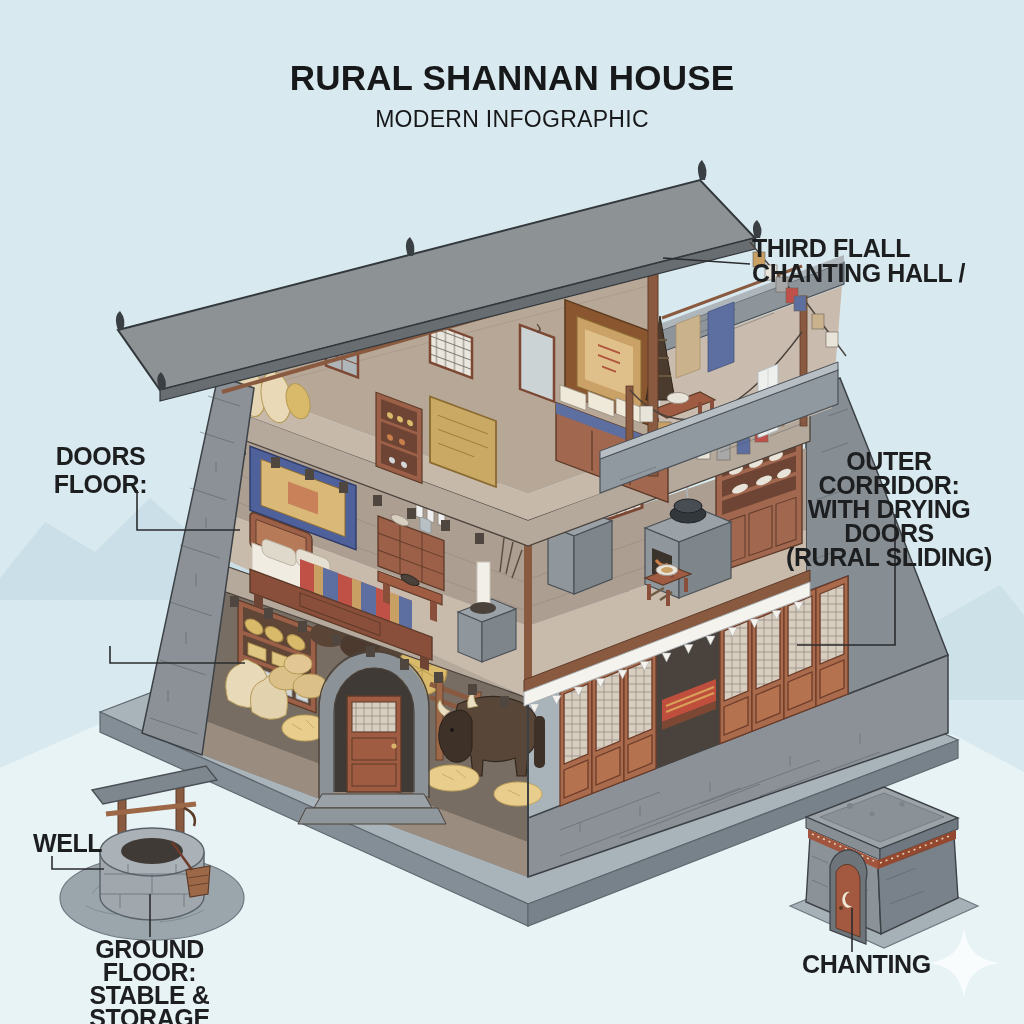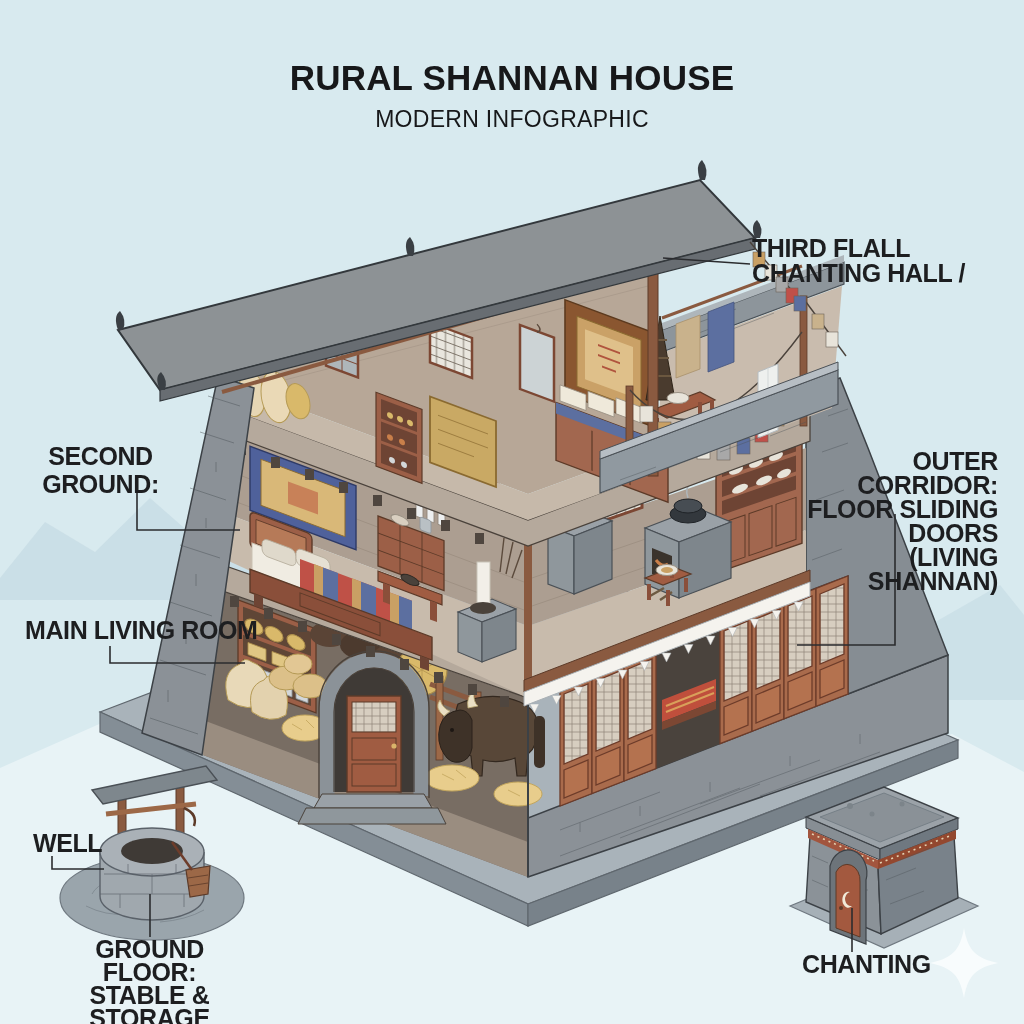--- a/index.html
+++ b/index.html
@@ -6,21 +6,21 @@
   body{width:1024px;height:1024px;overflow:hidden;background:#d8eaef;font-family:"Liberation Sans",sans-serif;}
   #stage{position:relative;width:1024px;height:1024px;background:#14b8a6;}
   #art{position:absolute;left:0;top:0;}
   .lbl{position:absolute;color:#1d1e20;font-weight:700;letter-spacing:-0.4px;line-height:24px;font-size:25px;}
   .lbl span{display:block;}
   #title-block{position:absolute;left:0;right:0;top:58px;text-align:center;color:#17181a;}
   #main-title{font-size:35px;font-weight:800;letter-spacing:0.2px;}
   #sub-title{font-size:23px;font-weight:500;margin-top:8px;letter-spacing:0.3px;}
   #lbl-third{left:752px;top:236px;width:250px;line-height:25px;}
   #lbl-second{left:8px;top:442px;width:185px;text-align:center;line-height:28px;}
-  #lbl-outer{left:780px;top:449px;width:218px;text-align:right;}
+  #lbl-outer{left:780px;top:449px;width:218px;text-align:center;}
   #lbl-main{left:25px;top:618px;}
   #lbl-well{left:33px;top:831px;text-align:right;}
   #lbl-ground{left:52px;top:938px;width:195px;text-align:center;line-height:23px;}
   #lbl-lav{left:802px;top:952px;}
 </style>
 </head>
 <body>
 
 <div id="stage">
 <svg id="art" width="1024" height="1024" viewBox="0 0 1024 1024">
@@ -544,32 +544,29 @@
   <div id="title-block">
     <div id="main-title">RURAL SHANNAN HOUSE</div>
     <div id="sub-title">MODERN INFOGRAPHIC</div>
   </div>
 
   <div class="lbl" id="lbl-third">
     <span>THIRD FLALL CHANTING HALL /</span>
   </div>
 
   <div class="lbl" id="lbl-second">
-    <span>SECOND GROUND:</span>
+    <span>DOORS FLOOR:</span>
   </div>
 
   <div class="lbl" id="lbl-outer">
     <span>OUTER CORRIDOR:</span>
-    <span>FLOOR SLIDING DOORS</span>
-    <span>(LIVING SHANNAN)</span>
-  </div>
-
-  <div class="lbl" id="lbl-main">
-    <span>MAIN LIVING ROOM</span>
-  </div>
+    <span>WITH DRYING DOORS</span>
+    <span>(RURAL SLIDING)</span>
+  </div>
+
 
   <div class="lbl" id="lbl-well">
     <span>WELL</span>
   </div>
 
   <div class="lbl" id="lbl-ground">
     <span>GROUND FLOOR:</span>
     <span>STABLE &amp; STORAGE</span>
   </div>
 

